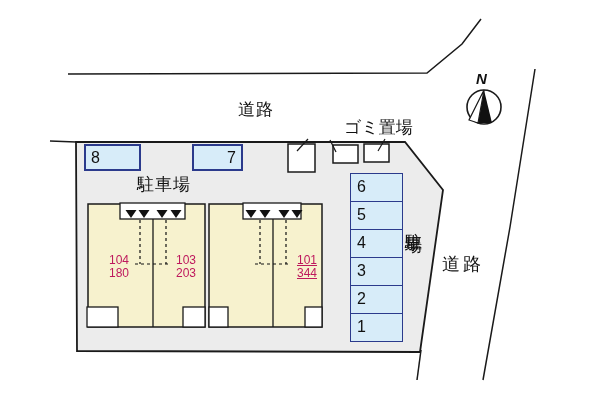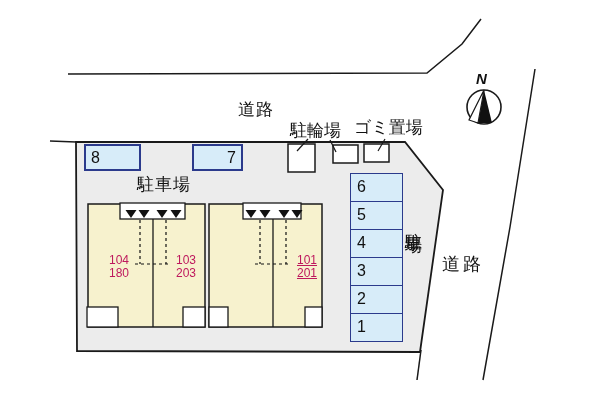--- a/index.html
+++ b/index.html
@@ -4,21 +4,21 @@
 <style>
   html,body{margin:0;padding:0;background:#ffffff;}
   #canvas{
     position:relative;width:600px;height:400px;background:#ffffff;overflow:hidden;
     font-family:"Liberation Sans","DejaVu Sans",sans-serif;color:#1a1a1a;
   }
   #plan-svg{position:absolute;left:0;top:0;}
   .lbl{position:absolute;white-space:nowrap;color:#111;}
   .lbl-road-top{left:238px;top:98px;font-size:17px;letter-spacing:1px;}
   .lbl-bicycle{left:290px;top:119px;font-size:17px;}
-  .lbl-garbage{left:354px;top:116px;font-size:17px;}
+  .lbl-garbage{left:344px;top:116px;font-size:17px;}
   .lbl-parking-top{left:137px;top:173px;font-size:17px;letter-spacing:1px;}
   .lbl-parking-right{left:402px;top:219px;font-size:17px;writing-mode:vertical-rl;text-orientation:upright;letter-spacing:2px;}
   .lbl-road-right{left:442px;top:252px;font-size:18px;letter-spacing:3px;}
   .lbl-north{left:476px;top:70px;font-size:15px;font-style:italic;font-weight:bold;}
   .unit{
     position:absolute;top:254px;width:48px;text-align:center;
     font-size:12px;line-height:13px;color:#be185d;
   }
   .pbox{
     position:absolute;box-sizing:border-box;background:#d7ecf9;border:2px solid #2b3a8c;
@@ -90,38 +90,37 @@
     </g>
 
     <g>
       <circle cx="484" cy="107" r="17" fill="#ffffff" stroke="#1a1a1a" stroke-width="1.6"></circle>
       <polygon points="484,90 492,123 478,123" fill="#111111"></polygon>
       <polygon points="484,90 478,123 469,120" fill="#ffffff" stroke="#1a1a1a" stroke-width="1.2"></polygon>
     </g>
   </svg>
 
   <div class="lbl lbl-road-top">道路</div>
-  <div class="lbl lbl-bicycle">駐輪場</div>
   <div class="lbl lbl-garbage">ゴミ置場</div>
   <div class="lbl lbl-parking-top">駐車場</div>
   <div class="lbl lbl-parking-right">駐車場</div>
   <div class="lbl lbl-road-right">道路</div>
   <div class="lbl lbl-north">N</div>
 
   <div class="unit" style="left:95px;">
     <div>104</div>
     <div>180</div>
   </div>
   <div class="unit" style="left:162px;">
     <div>103</div>
     <div>203</div>
   </div>
   <div class="unit" style="left:283px;text-decoration:underline;">
     <div>101</div>
-    <div>201</div>
+    <div>344</div>
   </div>
 
   <div class="pbox pbox-8">
     <span class="num">8</span>
   </div>
   <div class="pbox pbox-7">
     <span class="num">7</span>
   </div>
 
   <div class="pcol-box" style="top:173px;">

